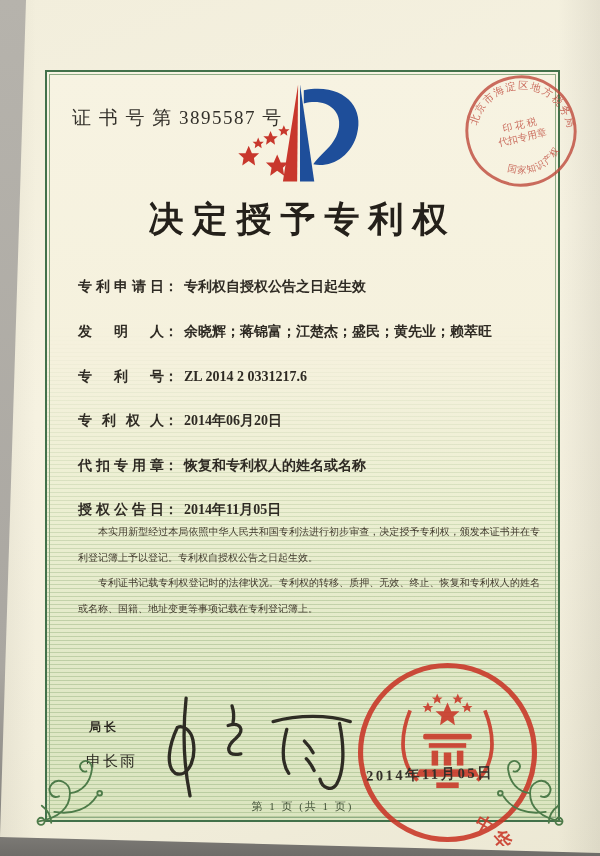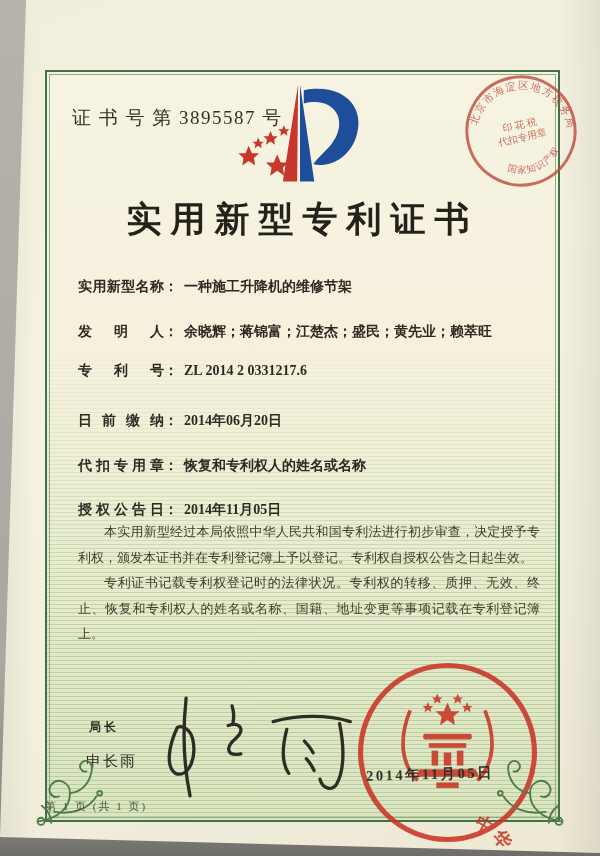--- a/index.html
+++ b/index.html
@@ -37,37 +37,37 @@
   }
   .logo{position:absolute;left:224px;top:80px;width:152px;height:106px;}
   .title{
     position:absolute;left:45px;top:196px;width:515px;text-align:center;
     font-size:35px;font-weight:700;letter-spacing:9px;color:#24201a;
   }
   .fields{position:absolute;left:78px;top:278px;width:470px;}
   .frow{position:absolute;left:0;font-size:14px;font-weight:700;color:#2e2a23;white-space:nowrap;}
   .frow .flabel{display:inline-block;width:86px;text-align:justify;text-align-last:justify;}
   .frow .fval{padding-left:6px;}
-  .r0{top:0px}.r1{top:45px}.r2{top:84px}.r3{top:134px}.r4{top:179px}.r5{top:223px}
+  .r0{top:0px}.r1{top:45px}.r2{top:90px}.r3{top:134px}.r4{top:179px}.r5{top:223px}
   .body-text{
     position:absolute;left:78px;top:519px;width:462px;
-    font-size:13px;line-height:25.5px;color:#423b2e;text-align:justify;
+    font-size:10px;line-height:25.5px;color:#423b2e;text-align:justify;
   }
   .body-text p{margin:0;text-indent:2em;}
   .signer-title{position:absolute;left:89px;top:719px;font-size:12px;font-weight:700;color:#2c2a22;letter-spacing:3px;}
   .signer-name{position:absolute;left:86px;top:752px;font-size:15px;font-weight:400;color:#2c2a22;letter-spacing:2px;}
   .autograph{position:absolute;left:148px;top:692px;width:215px;height:108px;}
   .seal{position:absolute;left:354px;top:659px;width:187px;height:187px;opacity:.88;}
   .seal-date{
     position:absolute;left:366px;top:765px;font-size:14.5px;font-weight:600;color:#34302a;
     letter-spacing:2.5px;transform:rotate(-1.5deg);white-space:nowrap;
   }
   .stamp{position:absolute;left:462px;top:72px;width:118px;height:118px;transform:rotate(-13deg);opacity:.8;}
   .footer{
-    position:absolute;left:45px;top:799px;width:515px;
+    position:absolute;left:45px;top:799px;width:515px;text-align:center;
     font-size:11px;color:#44543a;letter-spacing:2px;
   }
   .flourish{position:absolute;width:86px;height:86px;}
   .fl-left{left:34px;top:740px;}
   .fl-right{left:480px;top:740px;transform:scaleX(-1);}
 </style>
 </head>
 <body>
 
 <div class="paper">
@@ -90,34 +90,34 @@
     <path d="M84,10 C126,2 148,28 140,56 C134,80 112,92 94,88 C102,76 118,68 121,49 C124,30 106,18 84,24 Z" fill="#1e4e9a"></path>
     <g fill="#c8372c">
       <use href="#st5" transform="translate(63,53) scale(0.62)"></use>
       <use href="#st5" transform="translate(49,61) scale(0.8)"></use>
       <use href="#st5" transform="translate(36,66) scale(0.62)"></use>
       <use href="#st5" transform="translate(26,80) scale(1.15)"></use>
       <use href="#st5" transform="translate(56,90) scale(1.25)"></use>
     </g>
   </svg>
 
-  <div class="title">实用新型专利证书</div>
+  <div class="title">决定授予专利权</div>
 
   <div class="fields">
     <div class="frow r0">
-      <span class="flabel">实用新型名称</span><span>：</span><span class="fval">一种施工升降机的维修节架</span>
+      <span class="flabel">专利申请日</span><span>：</span><span class="fval">专利权自授权公告之日起生效</span>
     </div>
     <div class="frow r1">
       <span class="flabel">发明人</span><span>：</span><span class="fval">余晓辉；蒋锦富；江楚杰；盛民；黄先业；赖萃旺</span>
     </div>
     <div class="frow r2">
       <span class="flabel">专利号</span><span>：</span><span class="fval">ZL 2014 2 0331217.6</span>
     </div>
     <div class="frow r3">
-      <span class="flabel">日前缴纳</span><span>：</span><span class="fval">2014年06月20日</span>
+      <span class="flabel">专利权人</span><span>：</span><span class="fval">2014年06月20日</span>
     </div>
     <div class="frow r4">
       <span class="flabel">代扣专用章</span><span>：</span><span class="fval">恢复和专利权人的姓名或名称</span>
     </div>
     <div class="frow r5">
       <span class="flabel">授权公告日</span><span>：</span><span class="fval">2014年11月05日</span>
     </div>
   </div>
 
   <div class="body-text">

